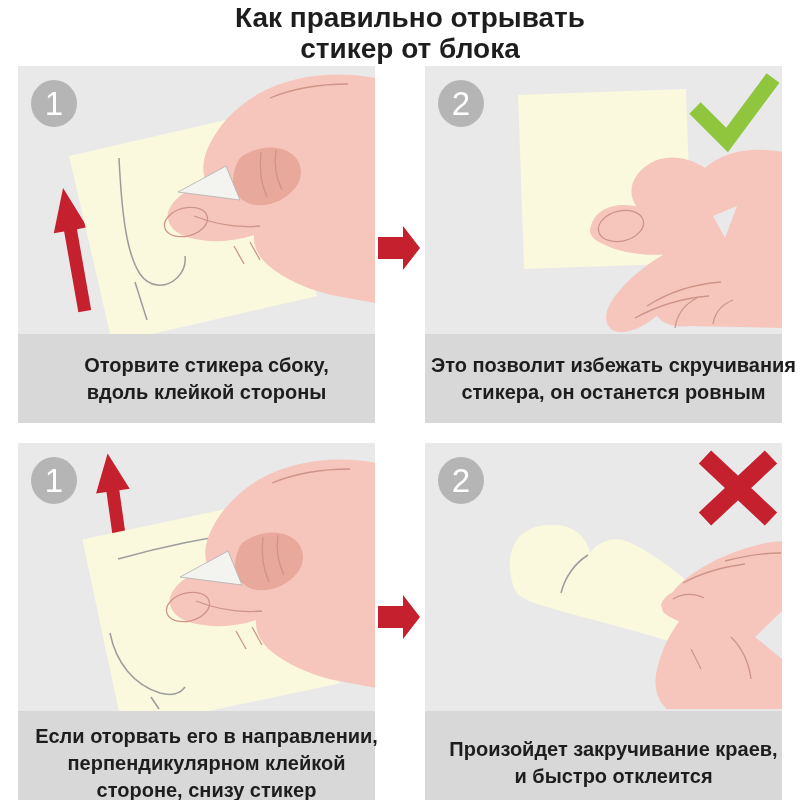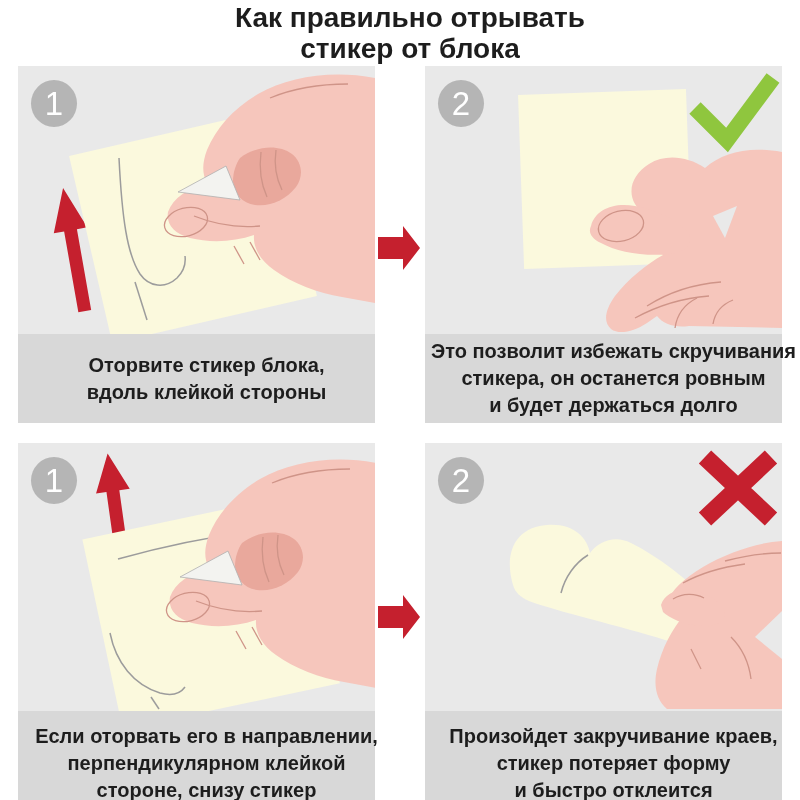--- a/index.html
+++ b/index.html
@@ -71,21 +71,21 @@
         </g>
         <g transform="rotate(-13 175 160)">
           <rect x="70" y="64" width="210" height="192" class="f-note"></rect>
         </g>
         <path class="s-noteline" d="M101,92 C104,152 109,188 122,208 C131,221 147,223 159,212 C165,206 168,198 167,190"></path>
         <path class="s-noteline" d="M117,216 L129,254"></path>
         <use href="#pinchHand"></use>
       </svg>
     </div>
     <div class="caption cap-r1">
-      <div class="cap-line">Оторвите стикер блока,</div>
+      <div class="cap-line">Оторвите стикера сбоку,</div>
       <div class="cap-line">вдоль клейкой стороны</div>
     </div>
   </section>
 
   <section class="panel p2">
     <div class="illus">
       <div class="badge">2</div>
       <svg viewBox="0 0 357 268" xmlns="http://www.w3.org/2000/svg">
         <g transform="rotate(-2 180 112)">
           <rect x="96" y="26" width="168" height="174" class="f-note"></rect>
@@ -101,21 +101,20 @@
         <path class="s-handline" d="M288,258 C290,246 298,238 308,234"></path>
         <path class="f-hand" d="M166,160 C170,144 188,136 210,140 C236,145 256,156 264,168 C268,178 260,186 246,188
              C220,191 192,186 176,177 C166,172 163,166 166,160 Z"></path>
         <ellipse cx="196" cy="160" rx="23" ry="15" transform="rotate(-14 196 160)" fill="none" class="s-handline"></ellipse>
         <path class="s-check" d="M270,42 L302,74 L348,12"></path>
       </svg>
     </div>
     <div class="caption cap-r1">
       <div class="cap-line">Это позволит избежать скручивания</div>
       <div class="cap-line">стикера, он останется ровным</div>
-      <div class="cap-line">и будет держаться долго</div>
     </div>
   </section>
 
   <section class="panel p3">
     <div class="illus">
       <div class="badge">1</div>
       <svg viewBox="0 0 357 268" xmlns="http://www.w3.org/2000/svg">
         <g transform="translate(96,56) rotate(-8)">
           <polygon class="f-red" points="0,-46 17,-8 6.5,-8 6.5,46 -6.5,46 -6.5,-8 -17,-8"></polygon>
         </g>
@@ -151,21 +150,20 @@
         <path class="s-handline" d="M266,206 L276,226"></path>
         <path class="s-handline" d="M306,194 C318,206 324,220 326,236"></path>
         <path class="f-hand" d="M236,162 C240,150 254,144 271,148 C288,153 299,162 300,171 C300,179 291,184 277,183
              C259,182 244,175 238,169 Z"></path>
         <path class="s-handline" d="M248,156 C258,150 270,150 279,155"></path>
         <path class="s-cross" d="M280,14 L346,76 M346,14 L280,76"></path>
       </svg>
     </div>
     <div class="caption cap-r2">
       <div class="cap-line">Произойдет закручивание краев,</div>
-      <div class="cap-line">стикер потеряет форму</div>
       <div class="cap-line">и быстро отклеится</div>
     </div>
   </section>
 
   <svg class="gutter-arrow ga1" viewBox="0 0 44 46" xmlns="http://www.w3.org/2000/svg">
     <polygon class="f-red" points="1,12 26,12 26,1 43,23 26,45 26,34 1,34"></polygon>
   </svg>
   <svg class="gutter-arrow ga2" viewBox="0 0 44 46" xmlns="http://www.w3.org/2000/svg">
     <polygon class="f-red" points="1,12 26,12 26,1 43,23 26,45 26,34 1,34"></polygon>
   </svg>

